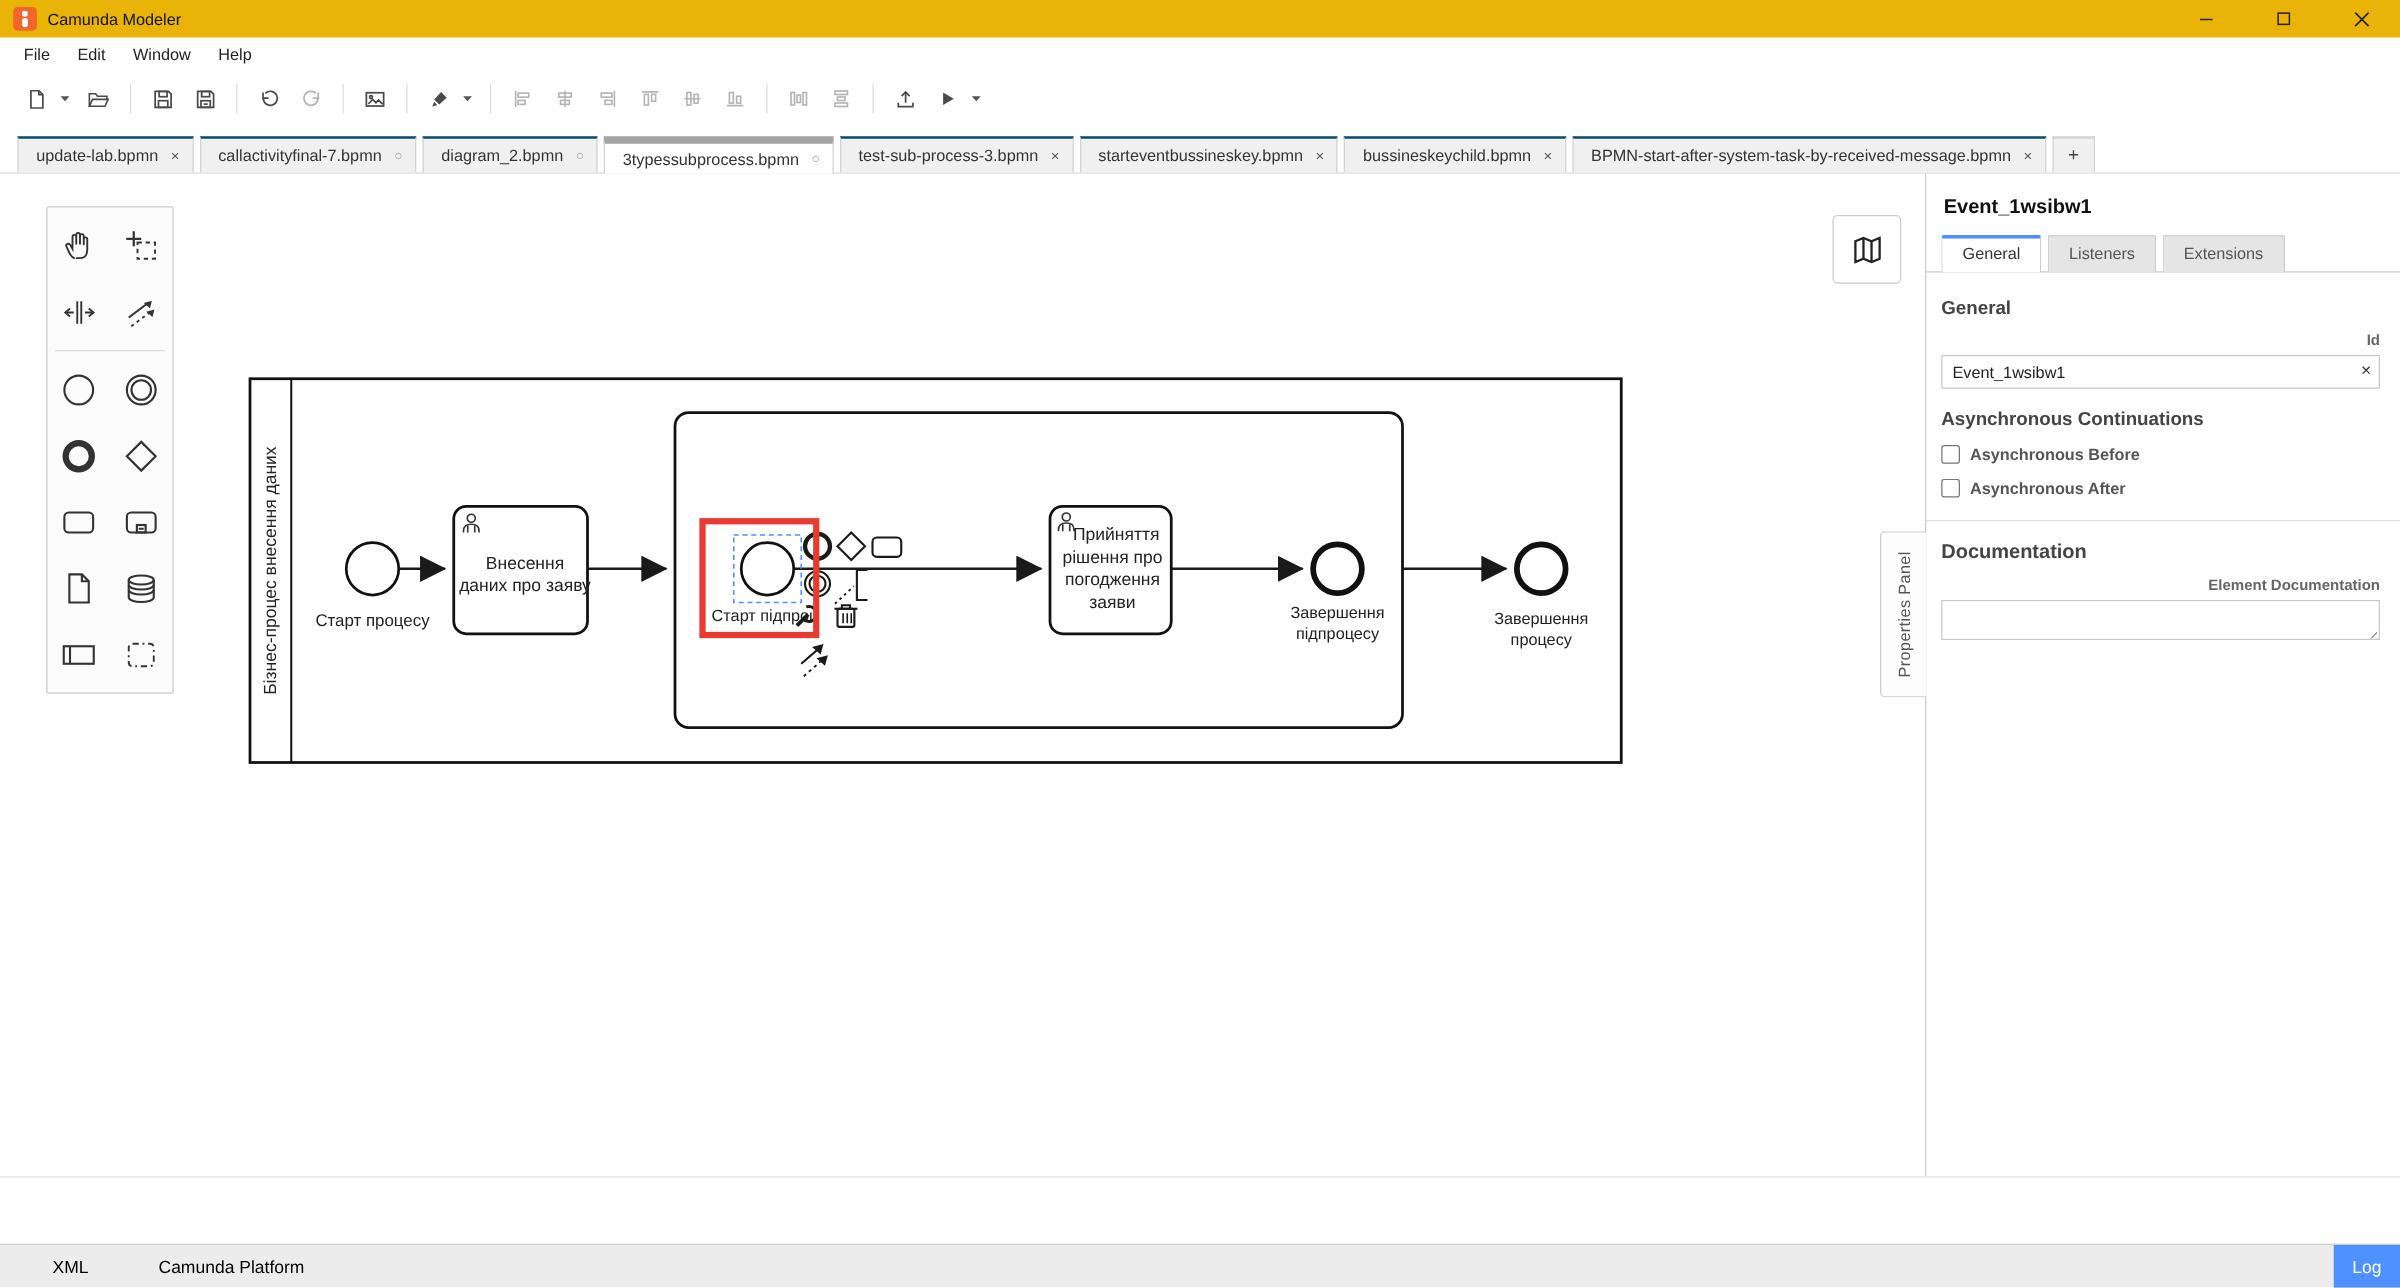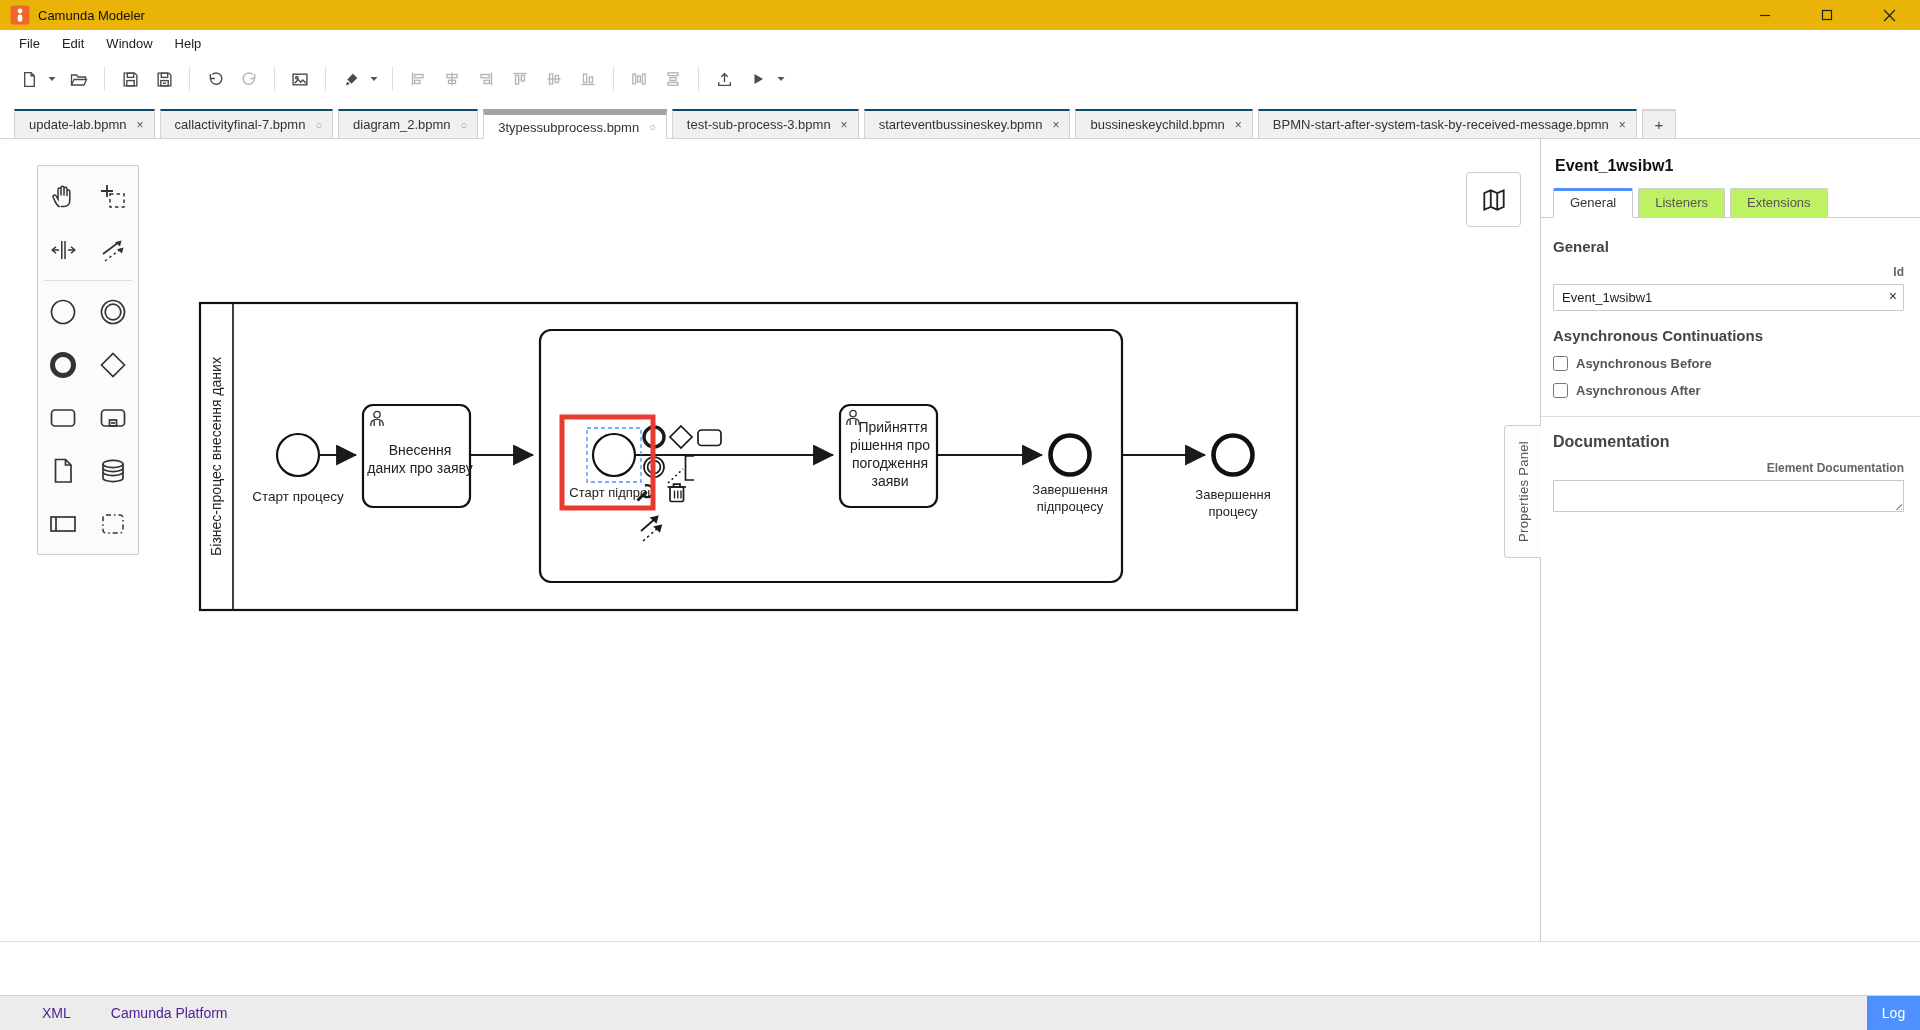--- a/index.html
+++ b/index.html
@@ -60,21 +60,21 @@
   .minimap-btn svg { stroke:#222; fill:none; stroke-width:1.7; }
 
   
   .props { width:380px; border-left:1px solid #ccc; position:relative; background:#fff; }
   .props-collapse { position:absolute; left:-37px; top:286px; width:37px; height:133px;
                     border:1px solid #ccc; border-right:none; border-radius:4px 0 0 4px;
                     background:#fdfdfd; display:flex; align-items:center; justify-content:center; cursor:pointer; }
   .props-collapse span { writing-mode:vertical-rl; transform:rotate(180deg); font-size:13px; color:#555; letter-spacing:.3px; }
   .props-header { font-size:16px; font-weight:bold; color:#111; margin:18px 0 12px 14px; }
   .ptabs { display:flex; padding-left:12px; border-bottom:1px solid #ccc; }
-  .ptab { font-size:13px; color:#555; background:#bef264; border:1px solid #ccc; border-bottom:none;
+  .ptab { font-size:13px; color:#555; background:#e5e5e5; border:1px solid #ccc; border-bottom:none;
           padding:6px 16px 7px; margin-right:5px; border-radius:2px 2px 0 0; cursor:pointer; position:relative; top:1px; }
   .ptab.active { border-top:3px solid #4d90fe; background:#fff; border-bottom:1px solid #fff; padding-top:4px; color:#333; }
   .pcontent { padding:4px 16px 0 12px; }
   .psection { font-size:15px; font-weight:bold; color:#444; margin:16px 0 10px; }
   .psection.big { font-size:16px; }
   .plabel { display:block; font-size:12px; font-weight:bold; color:#666; margin:10px 0 5px;text-align:right; }
   .field-wrap { position:relative; }
   .pinput { width:100%; height:27px; border:1px solid #c9c9c9; border-radius:1px; padding:0 24px 0 8px;
             font-size:13px; color:#222; font-family:"Liberation Sans",sans-serif; background:#fff; }
   .clear-x { position:absolute; right:7px; top:4px; font-size:14px; color:#333; cursor:pointer; }
@@ -86,23 +86,23 @@
   .chk-row { display:flex; align-items:center; margin:12px 0; }
   .chk-row input { width:15px; height:15px; margin-right:8px; cursor:pointer; }
   .chk-row label { font-size:13px; font-weight:bold; color:#555; cursor:pointer; }
   .pdiv { border-top:1px solid #ddd; margin:18px -16px 0 -12px; }
   .ptextarea { width:100%; height:32px; border:1px solid #c9c9c9; resize:none; font-size:13px; padding:4px 8px;
                font-family:"Liberation Sans",sans-serif; }
 
   
   .bottom-gap { height:54px; border-top:1px solid #ddd; background:#fff; }
   .status-bar { height:35px; background:#ececec; border-top:1px solid #cfcfcf; display:flex; align-items:center; }
-  .status-item { font-size:14px; color:#4c1d95; cursor:pointer; }
+  .status-item { font-size:14px; color:#000000; cursor:pointer; }
   .status-item.xml { margin-left:42px; }
-  .status-item.platform { margin-left:40px; }
+  .status-item.platform { margin-left:56px; }
   .log-btn { margin-left:auto; width:53px; height:35px; background:#4d90fe; color:#fff; font-size:14px;
              display:flex; align-items:center; justify-content:center; cursor:pointer; }
 
   
   .dtext { font-family:"Liberation Sans","DejaVu Sans",sans-serif; fill:#222; }
 </style>
 </head>
 <body>
 
 <div class="title-bar">

